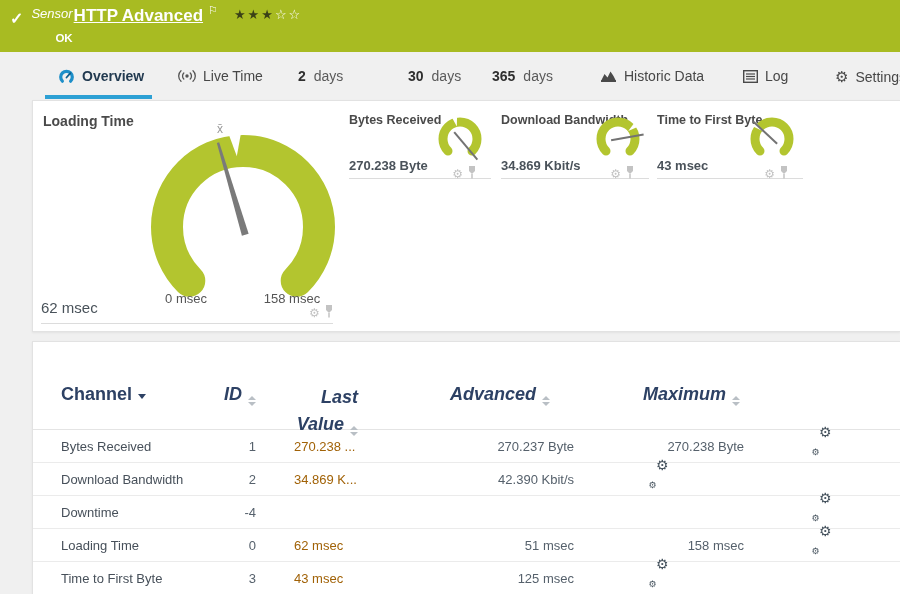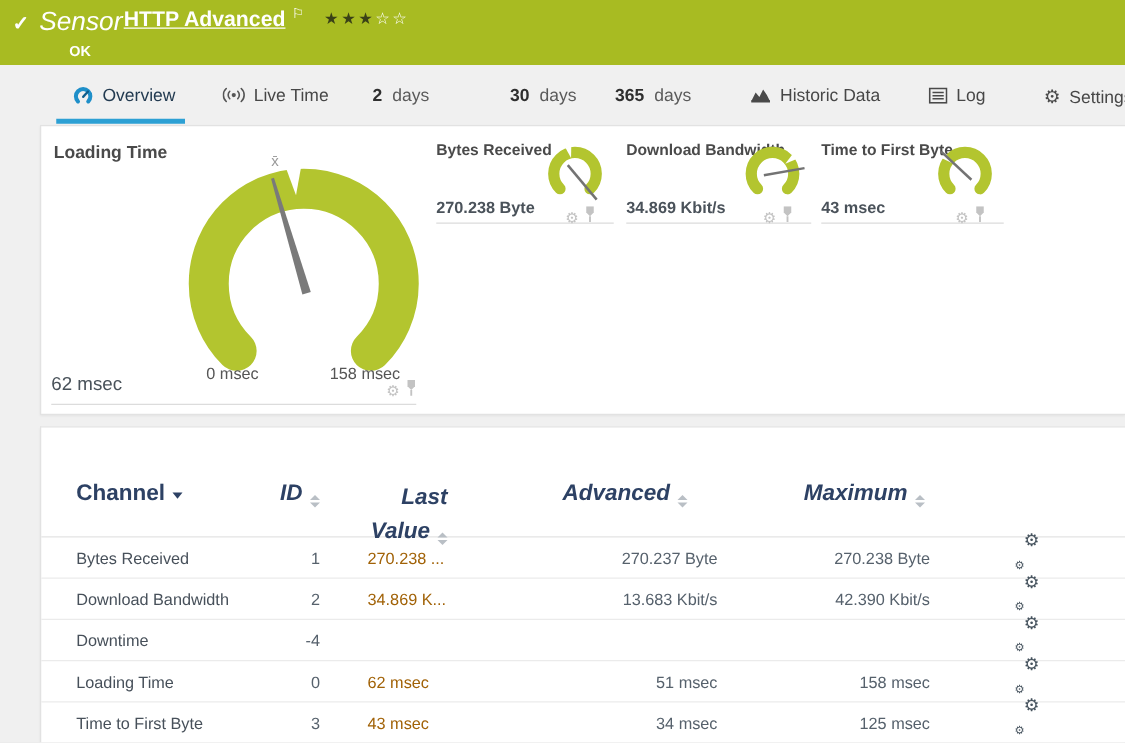--- a/index.html
+++ b/index.html
@@ -9,37 +9,37 @@
     background:#f0f0f0; font-family:"Liberation Sans", sans-serif; color:#444;
   }
 
   
   .topbar {
     position:absolute; left:0; top:0; width:900px; height:52px;
     background:#a8bb22; color:#fff; display:flex; padding:6px 0 0 10px;
   }
   .chk { font-size:16px; font-weight:bold; margin:3px 8px 0 0; }
   .title-line { display:flex; align-items:flex-start; }
-  .kind { font-style:italic; font-size:21px; }
+  .kind { font-style:italic; font-size:13px; }
   .sensor-title { font-weight:bold; font-size:17px; margin-left:1px;text-decoration:underline; }
   .flag { font-size:11px; margin-left:5px; position:relative; top:-2px; }
   .stars { margin-left:16px; font-size:13px; letter-spacing:2px; position:relative; top:1px; }
   .stars-filled { color:#3a4117; }
   .stars-empty { color:#ffffff; }
   .status-ok { font-size:11.5px; font-weight:bold; margin:6px 0 0 24px; }
 
   
   .tabs { position:absolute; left:0; top:52px; width:900px; height:48px; }
   .tab {
     position:absolute; top:16px; display:flex; align-items:center; gap:7px;
     font-size:14px; color:#474747; cursor:pointer; white-space:nowrap;
   }
   .tab .tnum { font-weight:bold; color:#2f2f2f; }
   .tab .tday { color:#5a5a5a; margin-left:1px; }
-  .tab.active { color:#223a50; font-weight:normal; }
+  .tab.active { color:#223a50; font-weight:bold; }
   .tab.active::after {
     content:""; position:absolute; left:-13px; right:-8px; top:27px; height:4px;
     background:#2da0d4;
   }
   .ticon { display:inline-flex; align-items:center; }
   .tgear { font-size:15px; color:#4a4a4a; font-weight:normal; }
 
   
   .panel {
     position:absolute; left:32px; right:0; background:#fff;
@@ -318,21 +318,20 @@
       <div class="c-last">270.238 ...</div>
       <div class="c-min">270.237 Byte</div>
       <div class="c-max">270.238 Byte</div>
       <div class="c-gear"><span class="chgear"><span class="g1">⚙</span><span class="g2">⚙</span></span></div>
     </div>
 
     <div class="tgrid trow">
       <div class="c-channel">Download Bandwidth</div>
       <div class="c-id">2</div>
       <div class="c-last">34.869 K...</div>
-      <div class="c-min">13.683 Kbit/s</div>
       <div class="c-max">42.390 Kbit/s</div>
       <div class="c-gear"><span class="chgear"><span class="g1">⚙</span><span class="g2">⚙</span></span></div>
     </div>
 
     <div class="tgrid trow">
       <div class="c-channel">Downtime</div>
       <div class="c-id">-4</div>
       <div class="c-last"></div>
       <div class="c-min"></div>
       <div class="c-max"></div>
@@ -345,19 +344,18 @@
       <div class="c-last">62 msec</div>
       <div class="c-min">51 msec</div>
       <div class="c-max">158 msec</div>
       <div class="c-gear"><span class="chgear"><span class="g1">⚙</span><span class="g2">⚙</span></span></div>
     </div>
 
     <div class="tgrid trow">
       <div class="c-channel">Time to First Byte</div>
       <div class="c-id">3</div>
       <div class="c-last">43 msec</div>
-      <div class="c-min">34 msec</div>
       <div class="c-max">125 msec</div>
       <div class="c-gear"><span class="chgear"><span class="g1">⚙</span><span class="g2">⚙</span></span></div>
     </div>
 
   </section>
 </div>
 
 </body></html>

